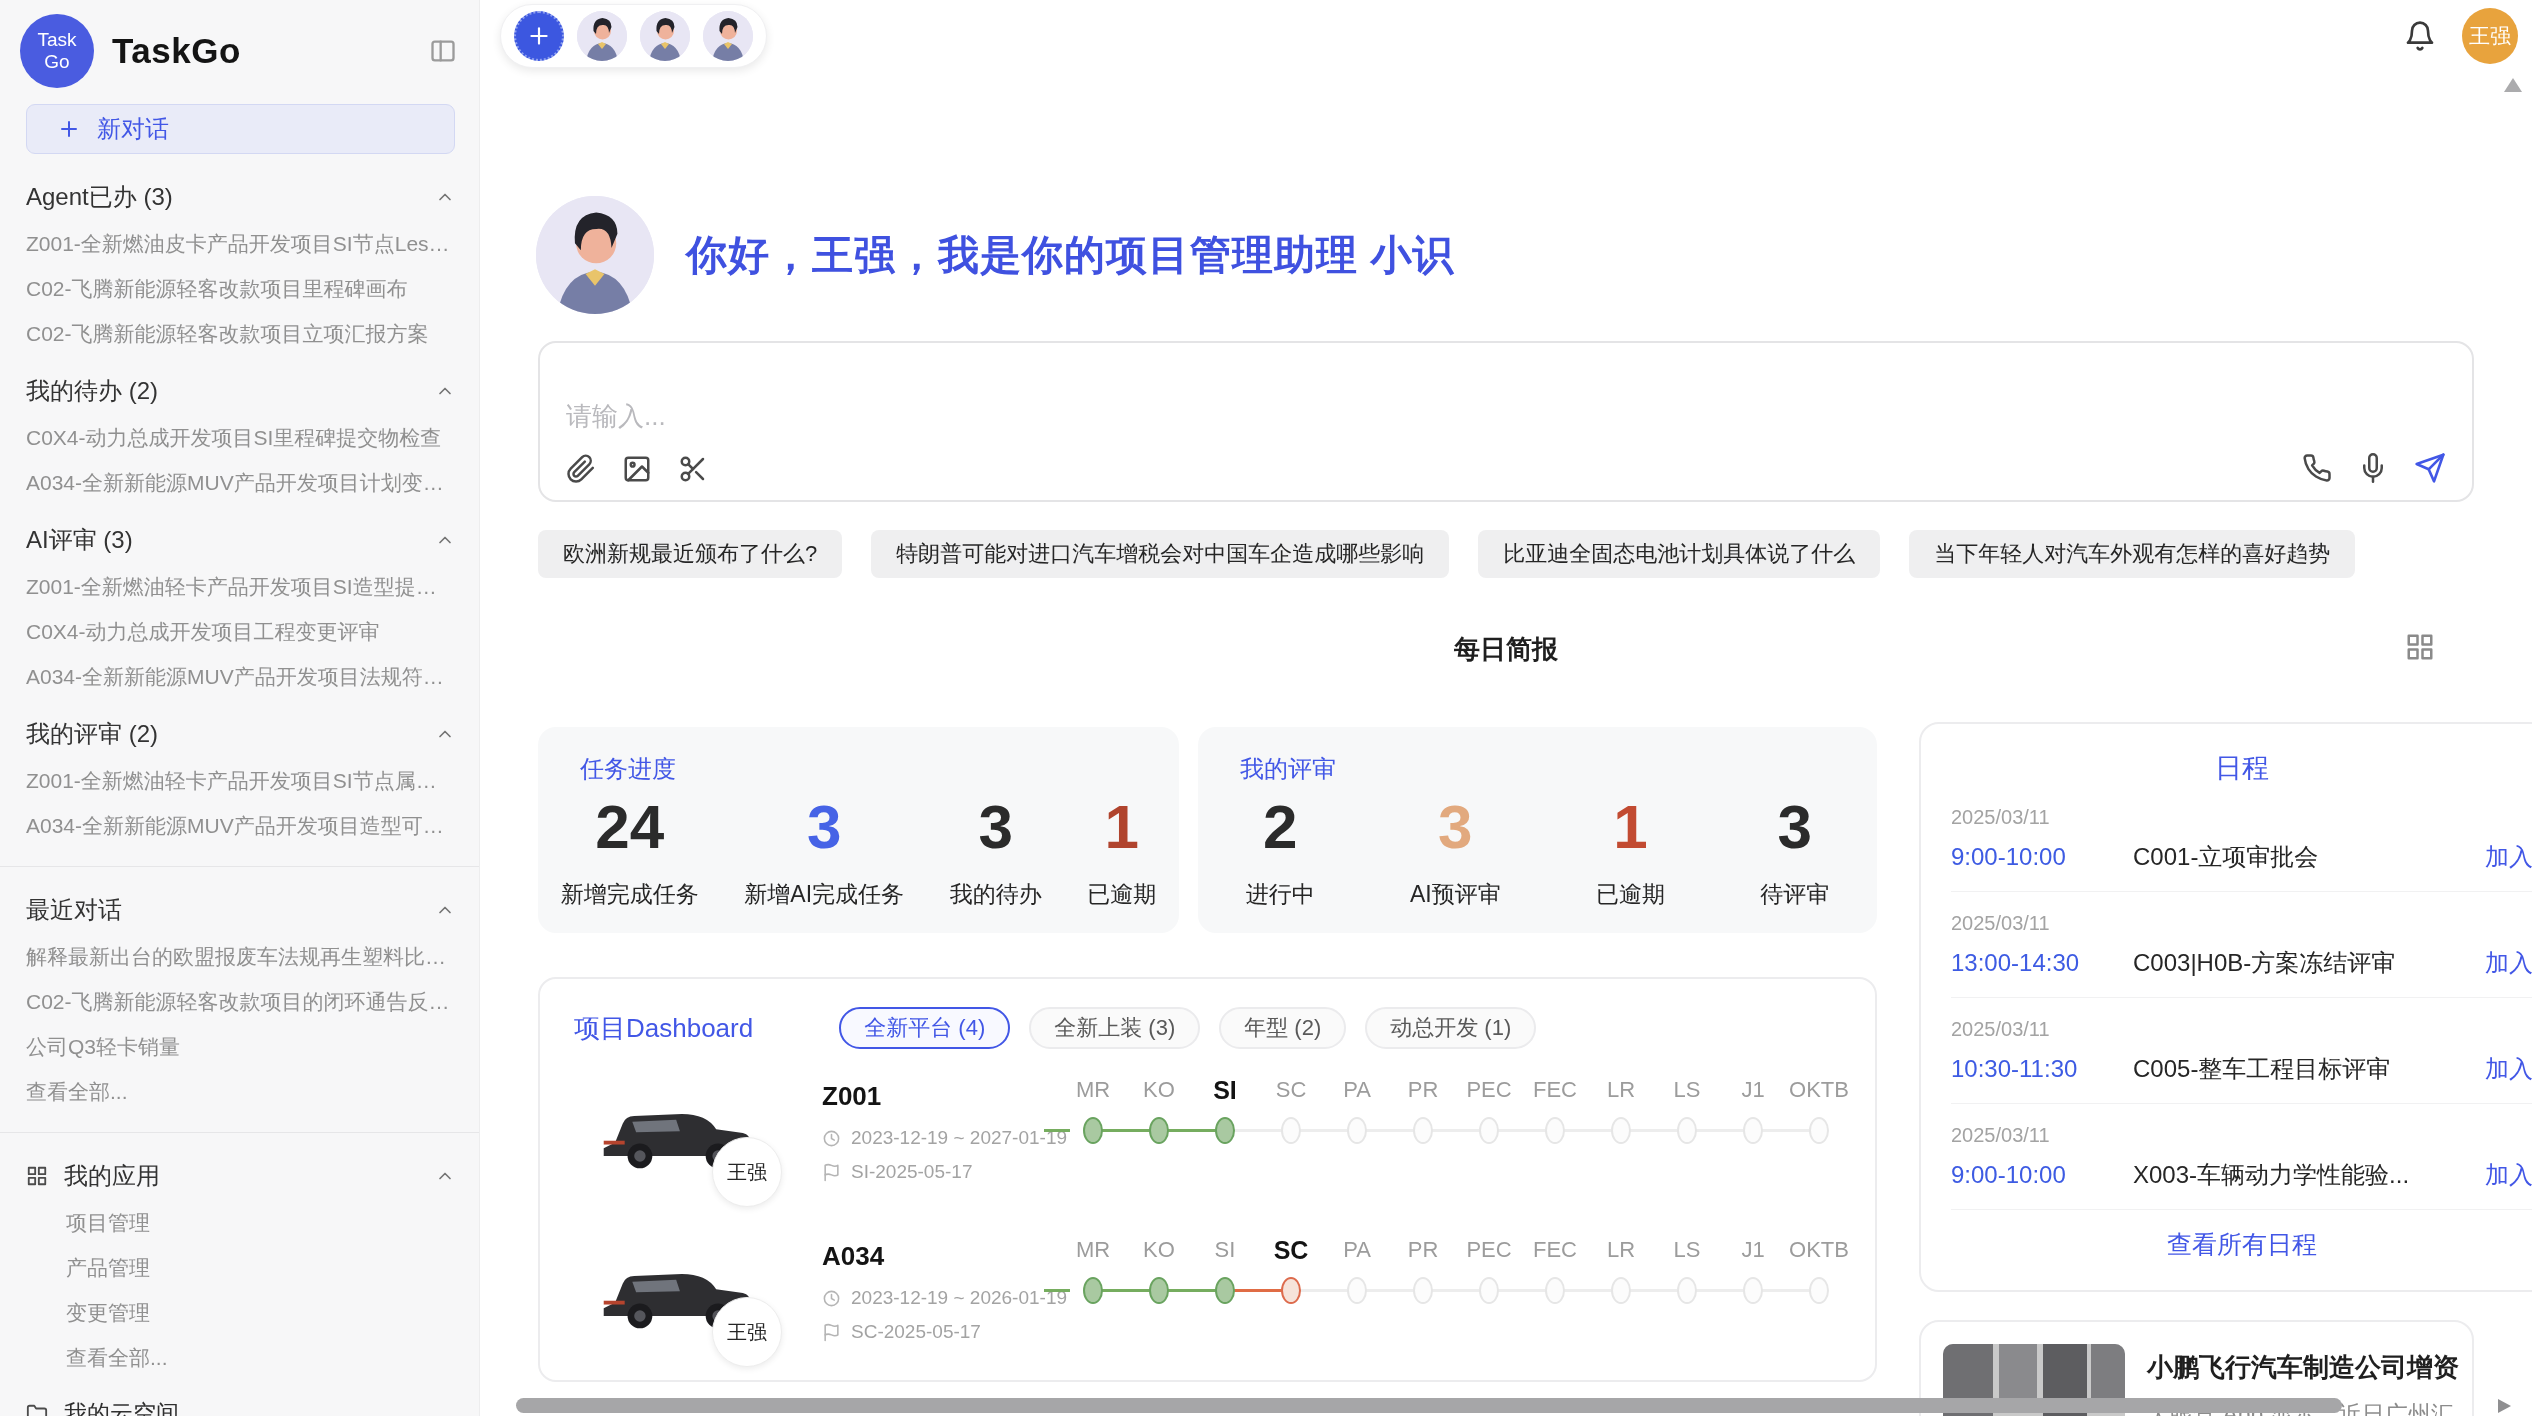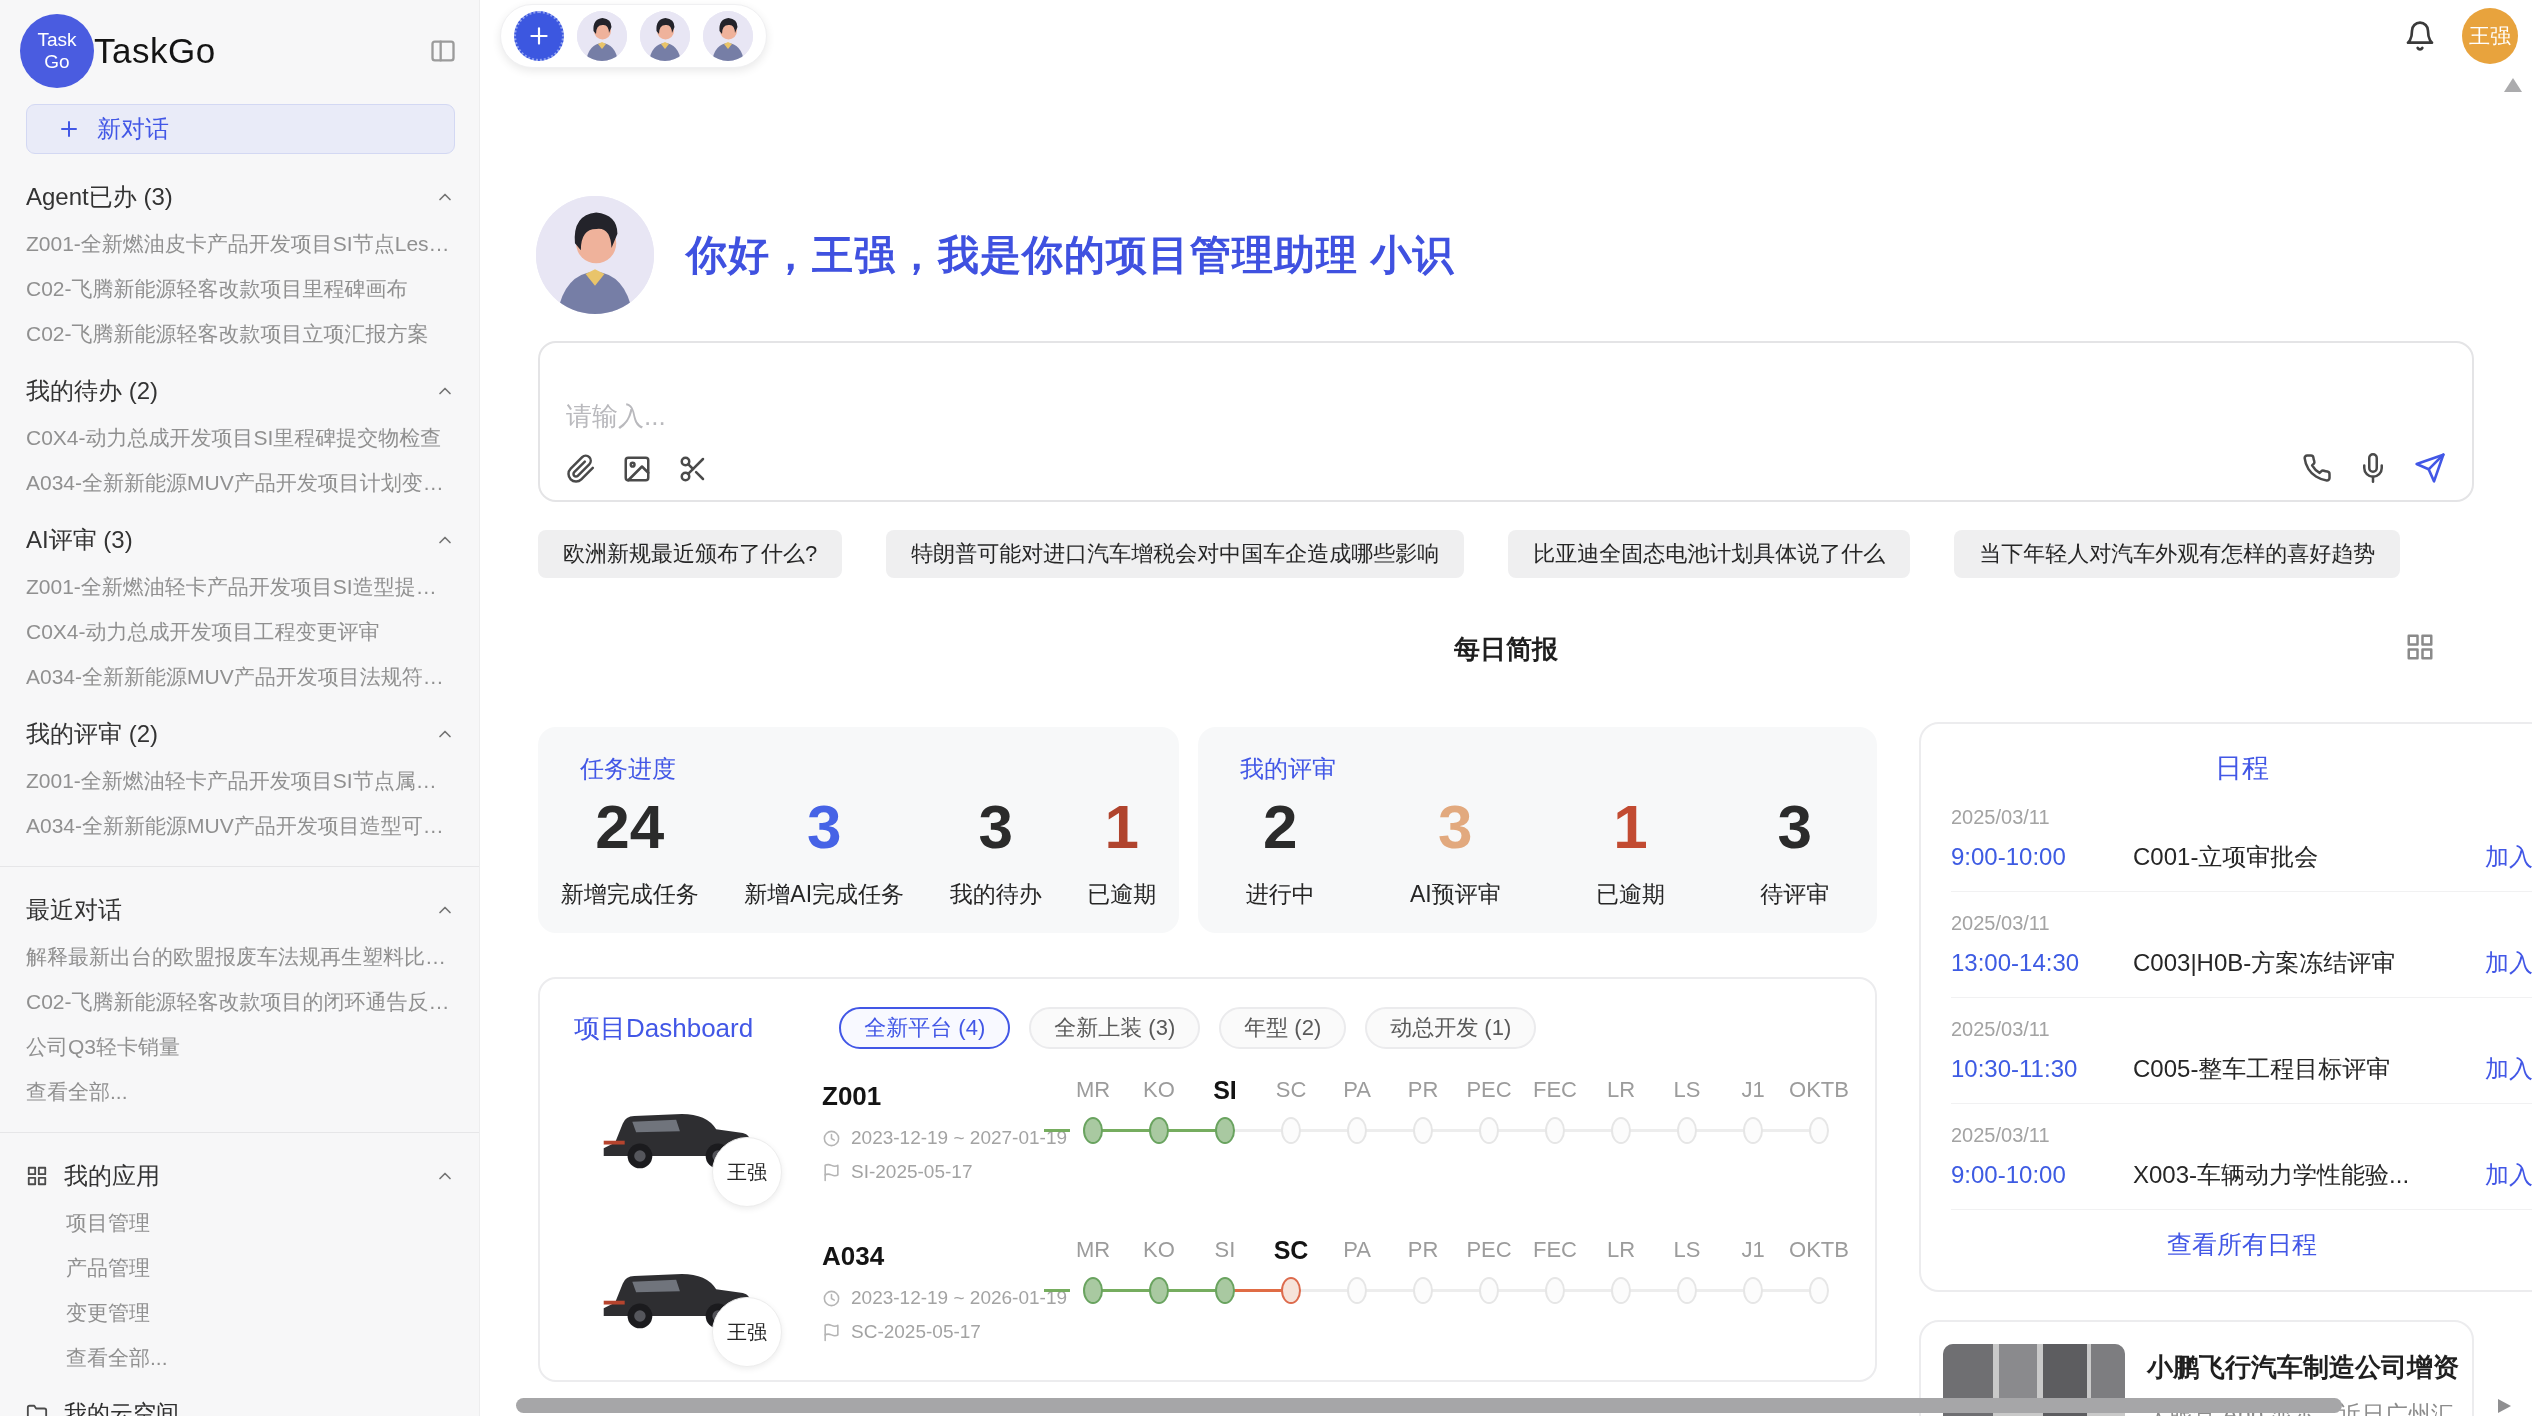--- a/index.html
+++ b/index.html
@@ -5,21 +5,21 @@
   * { margin:0; padding:0; box-sizing:border-box; }
   html,body { width:2532px; height:1416px; overflow:hidden; }
   body { position:relative; font-family:"Liberation Sans","DejaVu Sans",sans-serif; background:#fff; color:#262626; }
   svg { display:block; }
   .ico { stroke:currentColor; fill:none; stroke-width:2; stroke-linecap:round; stroke-linejoin:round; }
 
   
   .sidebar { position:absolute; left:0; top:0; width:480px; height:1416px; background:#f7f7f8; border-right:1px solid #ededee; }
   .side-head { display:flex; align-items:center; padding:14px 22px 0 20px; }
   .logo-circle { width:74px; height:74px; border-radius:50%; background:#4a5ce0; color:#fff; display:flex; flex-direction:column; align-items:center; justify-content:center; font-size:19px; line-height:22px; font-weight:500; }
-  .app-title { font-size:35px; font-weight:400; color:#141414; letter-spacing:.5px; }
+  .app-title { font-size:35px; font-weight:700; color:#141414; margin-left:18px; letter-spacing:.5px; }
   .collapse-btn { margin-left:auto; color:#9b9b9b; cursor:pointer; }
   .new-chat { margin:16px 24px 0 26px; height:50px; background:#e9ebf8; border:1px solid #d3d8f3; border-radius:9px; display:flex; align-items:center; padding:0 0 0 30px; color:var(--accent); font-size:24px; font-weight:500; cursor:pointer; }
   .new-chat .plus { margin-right:16px; color:var(--accent); }
   .side-scroll { padding:0 24px 0 26px; }
   .sec-title { margin-top:27px; display:flex; align-items:center; font-size:24px; color:#333; font-weight:500; cursor:pointer; }
   .sec-title .chev { margin-left:auto; color:#737373; }
   .side-item { margin-top:17px; font-size:21px; color:#909090; white-space:nowrap; overflow:hidden; text-overflow:ellipsis; cursor:pointer; }
   .side-div { height:1px; background:#e6e6e8; margin:26px -24px 0 -26px; }
   .row-ic { display:flex; align-items:center; gap:16px; }
   .row-ic .sic { color:#4c4c4c; flex:none; }
@@ -42,21 +42,21 @@
   .greet-title { margin-left:32px; font-size:41px; font-weight:800; color:var(--greeting_blue); letter-spacing:1px; }
 
   .input-card { position:absolute; left:58px; top:341px; width:1936px; height:161px; border:2px solid #e4e4e6; border-radius:18px; background:#fff; }
   .input-card textarea { width:100%; height:92px; border:none; outline:none; resize:none; padding:56px 26px 0; font-size:26px; font-family:inherit; color:#333; background:transparent; }
   .input-card textarea::placeholder { color:#b9b9bd; }
   .in-icons { position:absolute; left:26px; bottom:16px; display:flex; gap:26px; color:#4a4a4a; }
   .in-icons-r { position:absolute; right:26px; bottom:16px; display:flex; gap:26px; color:#4a4a4a; align-items:center; }
   .in-icons .tool, .in-icons-r .tool { cursor:pointer; }
   .send-blue { color:var(--accent); }
 
-  .chips { position:absolute; left:58px; top:530px; width:1936px; display:flex; gap:44px; }
+  .chips { position:absolute; left:58px; top:530px; width:1936px; display:flex; gap:29px; }
   .chip { height:48px; background:#efeff0; border-radius:8px; display:flex; align-items:center; padding:0 25px; font-size:22px; color:#262626; white-space:nowrap; cursor:pointer; }
 
   .brief-title { position:absolute; left:58px; top:632px; width:1936px; text-align:center; font-size:26px; font-weight:700; color:#1f1f1f; }
   .brief-switch { position:absolute; left:1925px; top:632px; color:#8a8a8a; cursor:pointer; }
 
   .stat-card { position:absolute; top:727px; height:206px; background:#f7f8f9; border-radius:18px; }
   .stat-card.c1 { left:58px; width:641px; }
   .stat-card.c2 { left:718px; width:679px; }
   .stat-title { padding:26px 0 0 42px; font-size:24px; color:var(--accent); }
   .stat-row { display:flex; justify-content:space-around; margin-top:6px; }

